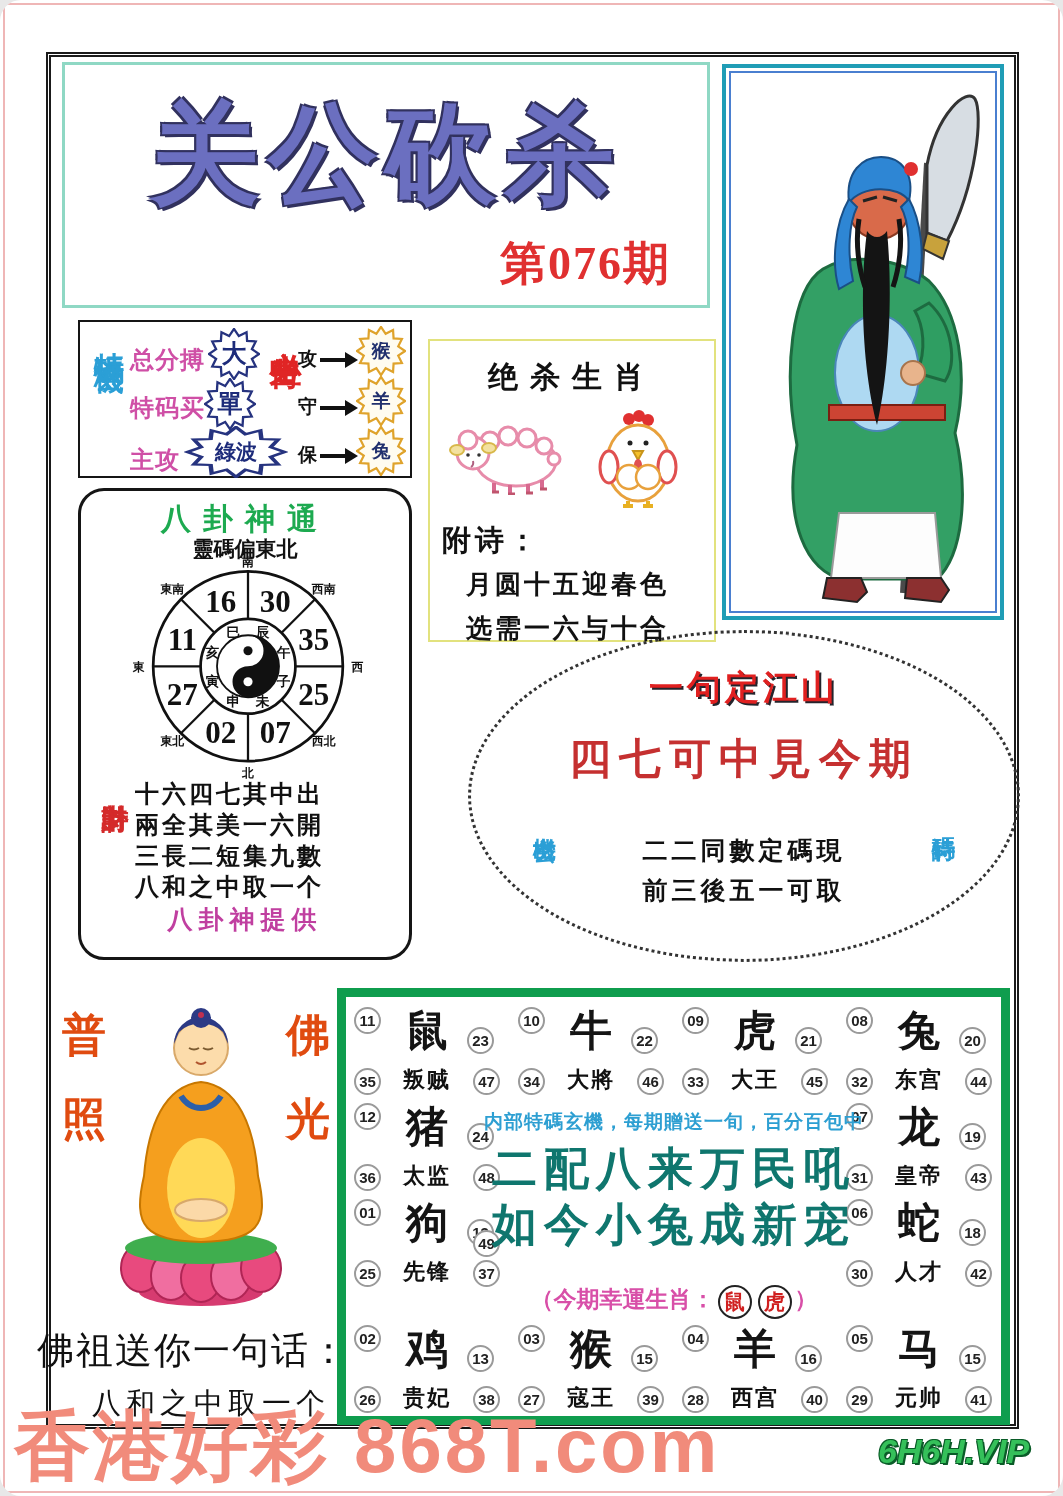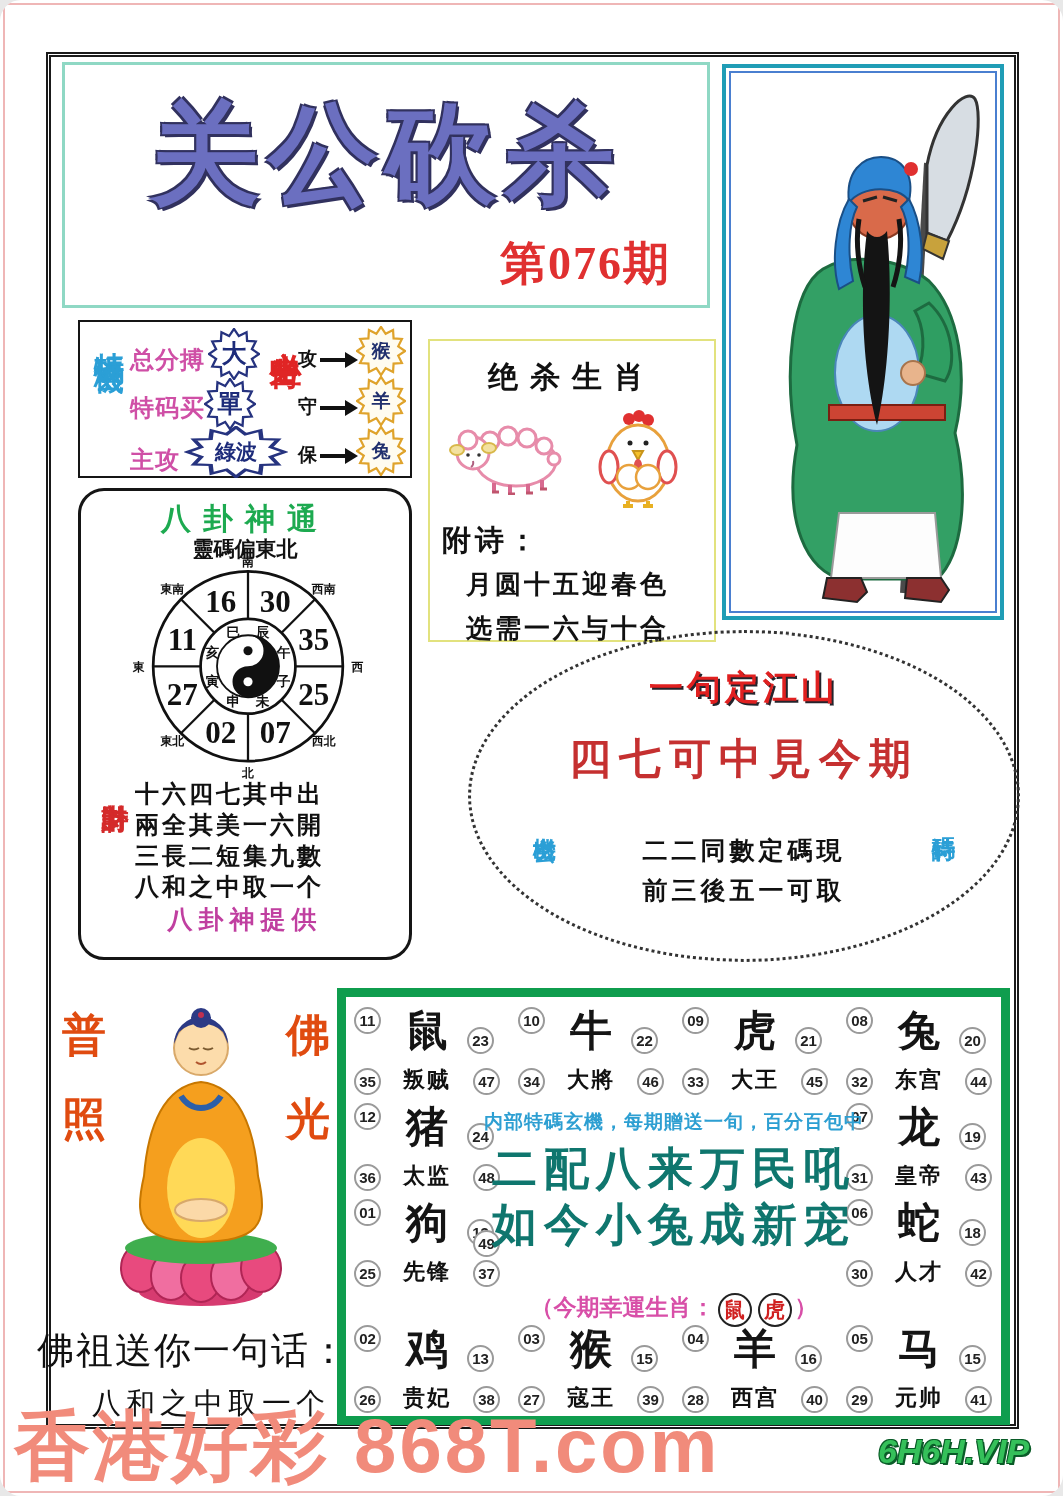--- a/index.html
+++ b/index.html
@@ -83,21 +83,21 @@
     font:bold 15px "Liberation Sans","DejaVu Sans",sans-serif; color:#222; background:#fff;
     display:flex; align-items:center; justify-content:center; }
   .n.tl { left:2px; top:2px; } .n.tr { right:8px; top:2px;margin-top:20px; }
   .n.bl { left:2px; bottom:2px; } .n.br { right:2px; bottom:2px; }
   .n.mid { right:2px; top:33px; }
   .animal { position:absolute; left:0; right:0; top:0; text-align:center; font-size:42px; line-height:52px; font-weight:bold; color:#141414; }
   .lbl { position:absolute; left:0; right:0; bottom:2px; text-align:center; font-size:22px; font-weight:bold; letter-spacing:2px; }
   .notice { position:absolute; left:128px; top:112px; width:400px; text-align:center; font-size:19px; font-weight:bold; color:#2d9fd2;
     font-family:"Liberation Sans","DejaVu Sans",sans-serif; letter-spacing:1px; }
   .red-line { position:absolute; left:118px; width:420px; text-align:center; font-size:45px; font-weight:bold; color:#0f766e; letter-spacing:7px; }
-  .lucky { position:absolute; left:128px; top:295px; width:400px; text-align:center; font-size:23px; font-weight:bold; color:#d84fa8; }
+  .lucky { position:absolute; left:128px; top:287px; width:400px; text-align:center; font-size:23px; font-weight:bold; color:#d84fa8; }
   .lucky .zc { display:inline-flex; align-items:center; justify-content:center; width:34px; height:34px; border:2px solid #222;
     border-radius:50%; color:#d02020; font-size:21px; margin:0 3px; vertical-align:middle; }
 
   
   .watermark { position:absolute; left:14px; top:1396px; font-size:76px; font-weight:800; color:#f18b7b; letter-spacing:3px;
     font-family:"Liberation Sans","DejaVu Sans",sans-serif; white-space:nowrap; z-index:40; }
   .site { position:absolute; left:878px; top:1432px; font-size:34px; font-weight:900; font-style:italic; color:#35c05a;
     font-family:"Liberation Sans","DejaVu Sans",sans-serif; z-index:41;
     text-shadow:2px 2px 0 #0a5c28, -1px -1px 0 #0a5c28, 1px -1px 0 #0a5c28, -1px 1px 0 #0a5c28; }
 </style>

